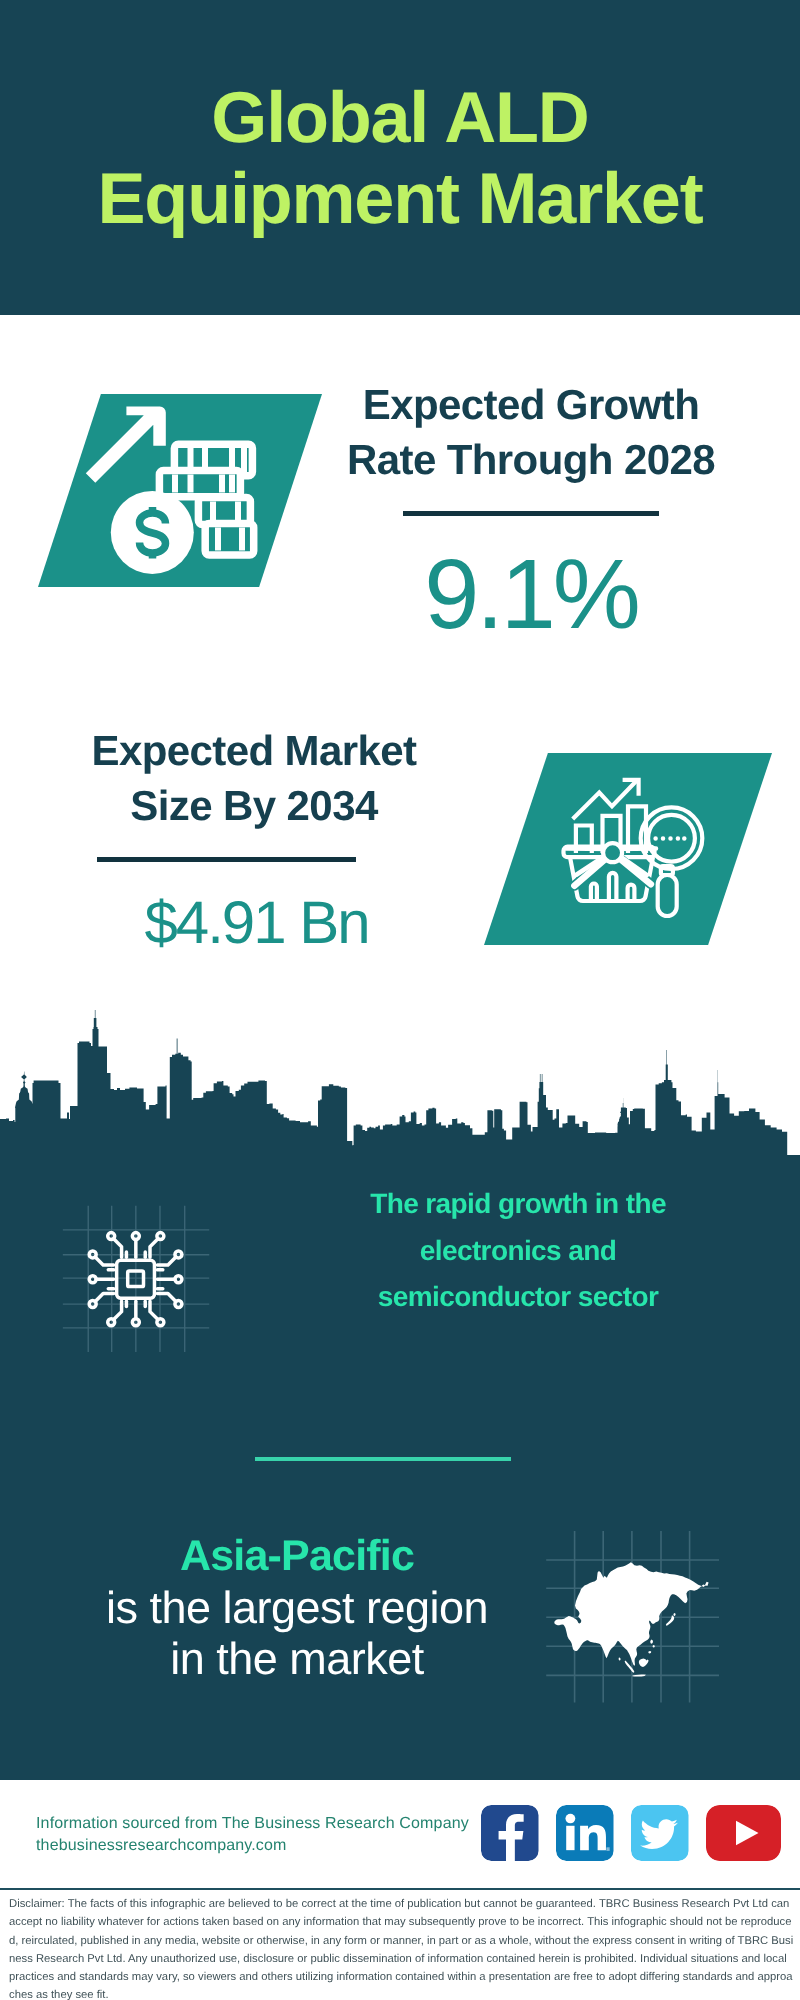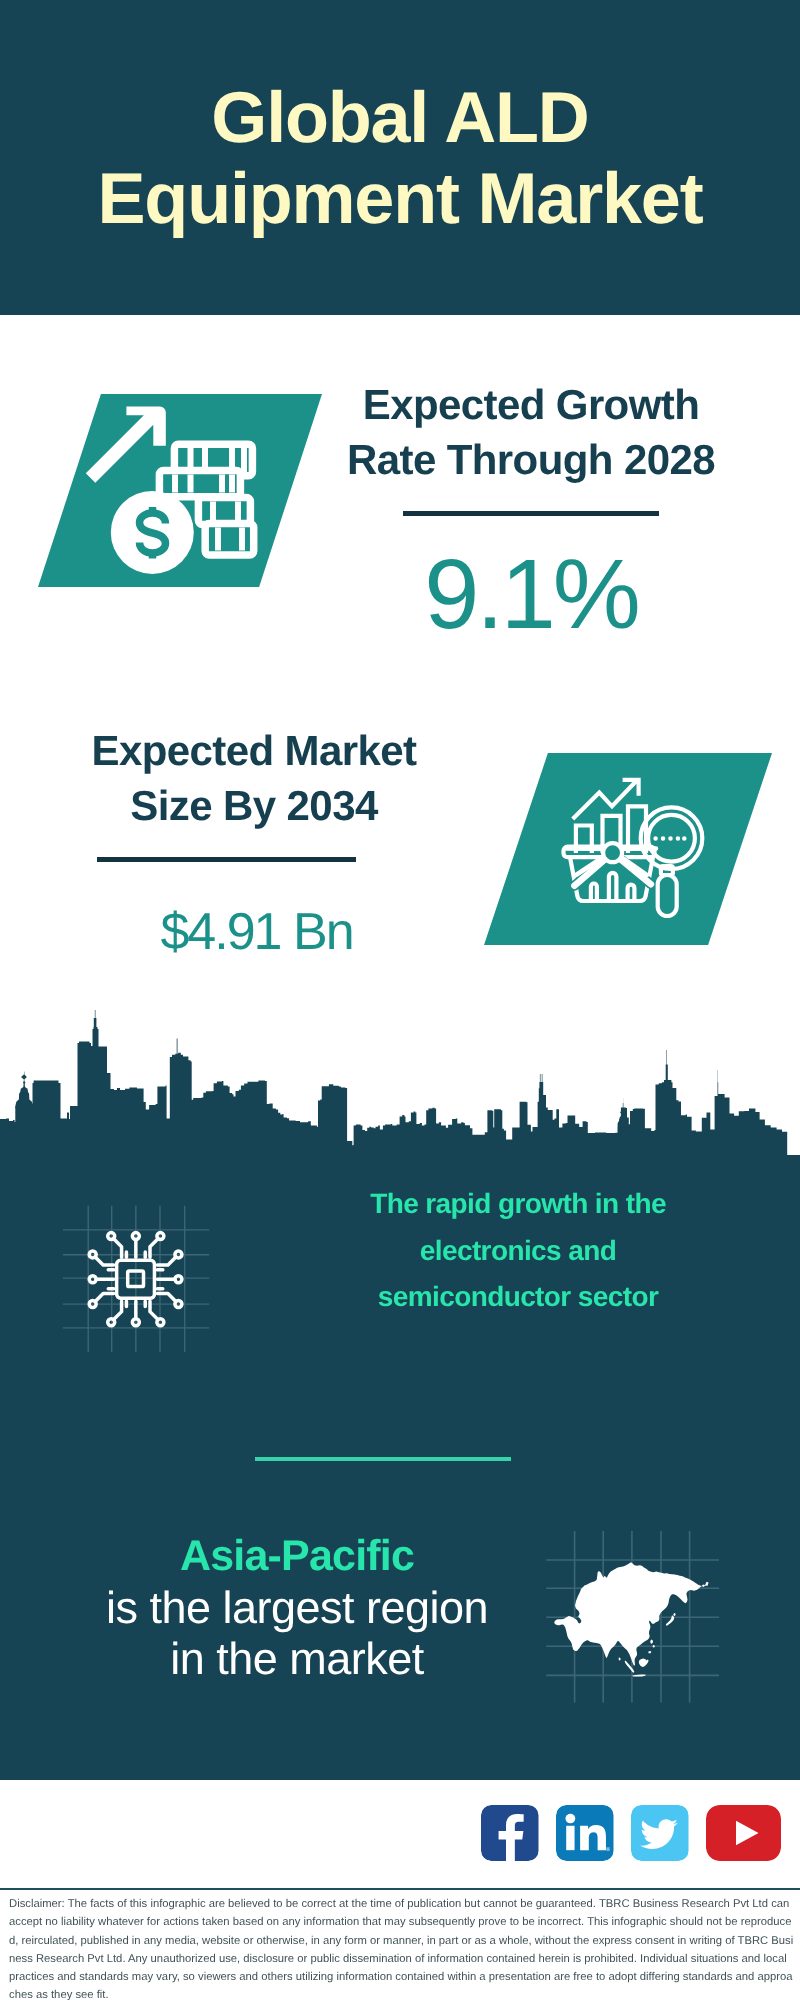--- a/index.html
+++ b/index.html
@@ -3,36 +3,36 @@
 <meta charset="utf-8">
 <style>
   *{box-sizing:border-box;margin:0;padding:0}
   html,body{width:800px;height:2000px}
   body{font-family:"Liberation Sans",sans-serif;background:#fff;position:relative;overflow:hidden;
        -webkit-font-smoothing:antialiased;text-rendering:geometricPrecision}
   .page{position:relative;width:800px;height:2000px;background:#fff;overflow:hidden}
 
   
   .header{position:absolute;left:0;top:0;width:800px;height:315px;background:#174454}
-  .header h1{position:absolute;left:0;top:78px;width:800px;color:#fef9c3;font-size:72px;
+  .header h1{position:absolute;left:0;top:78px;width:800px;color:#bef264;font-size:72px;
              font-weight:bold;line-height:81px;text-align:center;white-space:pre-line;letter-spacing:-1.2px}
 
   
   .stat{position:absolute;text-align:center}
   .stat-label{color:#16404F;font-size:42px;font-weight:bold;line-height:55px;white-space:pre-line;letter-spacing:-0.6px}
   .stat-rule{height:5px;background:#12333f;margin:24px auto 0}
   .stat-value{color:#1B9189;font-weight:normal;letter-spacing:-1px}
 
   .stat1{left:296px;top:377px;width:470px}
   .stat1 .stat-rule{width:256px}
   .stat1 .stat-value{font-size:99px;line-height:112px;margin-top:22px;letter-spacing:-3px}
 
   .stat2{left:19px;top:723px;width:470px}
   .stat2 .stat-rule{width:259px;margin-left:78px}
-  .stat2 .stat-value{font-size:52px;line-height:90px;margin-top:25px;letter-spacing:-2px;margin-left:5px}
+  .stat2 .stat-value{font-size:60px;line-height:90px;margin-top:16px;letter-spacing:-2px;margin-left:5px}
 
   .tile{position:absolute}
   .tile svg{display:block}
 
   
   .skyline{position:absolute;left:0;top:1010px;width:800px;height:150px;display:block}
   .lowerbg{position:absolute;left:0;top:1155px;width:800px;height:625px;background:#174454}
 
   .hl{color:#27E5AB;font-weight:bold;display:block;white-space:pre-line}
   .sub{color:#fff;font-weight:normal;display:block;white-space:pre-line}
@@ -223,20 +223,22 @@
     <svg width="190" height="195" viewBox="0 0 190 195">
       <g stroke="#3c6676" stroke-width="1.6" fill="none">
         <path d="M28.6 10.9 v171.5 M57.2 10.9 v171.5 M85.9 10.9 v171.5 M115 10.9 v171.5 M143.6 10.9 v171.5"></path>
         <path d="M0.2 40 h172.8 M0.2 68.3 h172.8 M0.2 97.3 h172.8 M0.2 126.3 h172.8 M0.2 155.4 h172.8"></path>
       </g>
       <path fill="#fff" d="M35 69.1 L38.5 65.6 L41.1 64.4 L43.8 63 L46.4 62.1 L49 61.2 L50.8 59.5 L51.6 52.5 L52.9 51.1 L54.6 52.2 L56 55.1 L57.4 57.8 L58.6 55.7 L59.9 56.9 L60.9 57.8 L61.6 56 L63 53.4 L64.8 51.6 L66.5 50.4 L69.1 49 L71.8 47.6 L74.4 46.9 L77 46.4 L79.1 45.8 L81.4 44.6 L83.1 43.4 L84.9 42.3 L86.6 43.4 L88.4 45.2 L91 45.8 L93.6 45.2 L95.9 45.8 L98 47.6 L100.6 49 L102.4 50.8 L105 51.8 L107.6 52.2 L110.2 51.6 L112.9 52.2 L115.5 52.8 L118.1 53.4 L120.8 53.2 L123.4 53.9 L126 54.2 L128.6 54.6 L131.2 55.1 L133.9 55.7 L136.5 56.3 L139.1 57.4 L141.8 58.6 L144.4 59.8 L147 61.2 L149.6 63 L152.2 64.8 L155.5 66 L158 67 L160.6 61.8 L162.6 62.6 L161.4 66 L157.2 64.6 L153.9 67.4 L151.1 69.7 L148.2 70.8 L146 70.2 L143.8 70 L141.5 71.4 L140.4 73.6 L140.9 76.4 L141.5 79.2 L141 82.1 L139.2 83.2 L137 81.5 L134.8 79.2 L132.5 77 L130.2 75.3 L128 74.2 L126 74.2 L124.6 75.7 L123.5 77.9 L122.9 80.4 L122.6 82.8 L121.8 85.1 L120.7 87.1 L119 88.8 L117.6 89.9 L115.9 91.6 L114.5 93.3 L113.6 95 L113.1 96.7 L113.4 98.4 L113.1 100.1 L112.2 101.2 L111.1 101.8 L109.8 102.3 L108.3 103.4 L106.9 104 L105.5 102.9 L104.4 101.2 L103.5 100.6 L103 101.8 L103.5 103.4 L104.1 105.1 L104.4 106.8 L104.1 108.5 L103.5 110.2 L103 111.9 L103 113.6 L103.5 115.2 L103.5 116.9 L102.8 118.6 L101.6 119.8 L99.9 120.7 L98.2 121.8 L96.5 123.1 L94.8 124.5 L93.4 125.6 L92 126.5 L90.9 127.6 L90.3 129.3 L90.6 131.2 L91.1 133.2 L90.9 135.3 L90 136.8 L88.9 138.5 L88.6 140.6 L88.8 143 L89 144.2 L88.8 145.2 L88.4 145.7 L87.8 145.2 L87.2 144.2 L86.8 143 L86.2 141.7 L85.7 140.2 L85.2 138.7 L84.6 137.3 L84.1 136 L83.5 134.5 L82.7 133 L81.9 131.7 L81.1 130.3 L80 129.2 L79.1 128.4 L78.1 127.6 L77 126.4 L76 125.2 L75 123.9 L74 122.7 L73 121.5 L71.9 120.8 L70.9 121.9 L70.1 123.5 L68.9 125.2 L67.7 126.4 L66.5 127.6 L65.2 128.8 L64 130.4 L63 132.5 L62 134.9 L61.2 136.9 L60.4 138.2 L59.6 136.5 L58.6 133.7 L57.5 130.8 L56.3 128 L55.1 125.6 L53.9 123.9 L52.6 123.4 L51.5 123.2 L50.4 123 L49.3 122.8 L48.3 122.7 L47.2 122.5 L46.1 122.3 L45 122.1 L44.1 121.8 L43.4 121.2 L42.7 120.7 L41.8 120.3 L40.9 120.3 L40 120.7 L39.1 121.2 L38.2 121.8 L37.3 122.5 L36.4 123.4 L35.7 124.5 L34.9 125.5 L34.2 126.8 L33.5 128.1 L32.6 129.1 L31.7 130.2 L30.6 130.9 L29.5 131.1 L28.3 130.6 L27.4 129.7 L26.8 128.4 L26.5 127 L26.1 125.5 L25.8 123.9 L25.2 122.5 L24.5 121.2 L23.6 120 L22.7 118.9 L22 117.6 L21.4 116.2 L21.1 114.7 L20.7 113.1 L20.4 111.7 L20 110.2 L19.6 108.6 L19.1 107.2 L18.4 105.9 L17.5 104.8 L16.2 104.5 L14.8 104.8 L13.2 105.2 L11.7 105.2 L10.3 104.8 L9 104.1 L8.3 103 L8.5 101.6 L9.4 100.5 L10.8 99.6 L12.4 99.3 L13.9 99.3 L15.5 99.3 L17.1 99.1 L18.6 98.5 L20 97.5 L21.4 96.7 L22.7 96 L24 96.2 L25.6 96.9 L27.2 97.5 L28.5 98.5 L29.9 99.3 L31 100.2 L31.7 101.6 L32.4 103 L33.5 103.6 L34.9 102.5 L35.3 100.7 L34.4 98.9 L33 97.5 L32.1 96.2 L33 95.3 L33.5 93.5 L33 91.7 L31.7 89.9 L29.9 88.5 L29 85.5 L30 81 L32 76 L34 72 Z M126.5 95.5 L127.6 96.4 L128.2 97.8 L128 99.3 L127 100.8 L125.8 102.1 L124.4 103.2 L123 104.3 L121.7 105.2 L120.5 105.8 L119.8 105 L120.4 103.8 L121.6 102.8 L122.8 101.6 L124 100.2 L125 98.8 L125.6 97.2 L125.8 95.6 Z M128.5 93 L129.4 93.6 L129.6 94.8 L129 95.8 L128 96 L127.4 95 L127.6 93.8 Z M105.5 119.5 L106.6 120.2 L107 121.6 L106.6 123 L105.6 123.8 L104.6 123.2 L104.2 121.8 L104.6 120.4 Z M107.5 125 L108.6 125.6 L108.8 126.8 L108 127.6 L106.9 127.2 L106.5 126 Z M93.5 140 L95.5 139 L97.5 138.5 L99.5 139.2 L100.5 140.5 L101.5 139.5 L102.5 140.2 L102.2 142 L101.2 143.6 L100 145 L98.5 146.2 L97 147 L95.5 146.6 L94.2 145.4 L93.2 143.8 L92.8 142 Z M79.5 140.5 L81 142.2 L82.8 144.2 L84.5 146.2 L86.2 148.2 L87.6 150.2 L88.4 152 L87.6 152.8 L86.2 151.8 L84.6 149.8 L82.8 147.6 L81 145.4 L79.4 143.2 L78.6 141.4 Z M86.5 155.5 L89.5 155 L92.5 154.8 L95.5 154.6 L98 154.4 L100 154.8 L98.5 156 L95.5 156.4 L92 156.5 L88.5 156.4 L86.4 156.2 Z M102.5 131.5 L104 131 L105.2 131.6 L105 132.8 L103.8 133.4 L102.4 133 Z M73.5 137.5 L74.4 138.2 L74.6 139.5 L74 140.5 L73 140.2 L72.6 139 L72.8 137.8 Z"></path>
     </svg>
   </div>
 
   <div class="footer">
+    <div class="footer-src">Information sourced from The Business Research Company
+thebusinessresearchcompany.com</div>
     <div class="social">
       <a class="sicon">
         <svg width="57.5" height="56" viewBox="0 0 62 62" preserveAspectRatio="none">
           <rect width="62" height="62" rx="11" fill="#21498E"></rect>
           <path d="M36.5 62 V38.2 h8 l1.2 -9.3 h-9.2 v-5.9 c0 -2.7 0.75 -4.5 4.6 -4.5 h4.9 v-8.3 c-0.85 -0.12 -3.76 -0.37 -7.15 -0.37 c-7.07 0 -11.9 4.32 -11.9 12.25 v6.83 h-8 v9.3 h8 V62 z" fill="#fff"></path>
         </svg>
       </a>
       <a class="sicon">
         <svg width="57.5" height="56" viewBox="0 0 62 62" preserveAspectRatio="none">
           <rect width="62" height="62" rx="11" fill="#0A7BB8"></rect>

